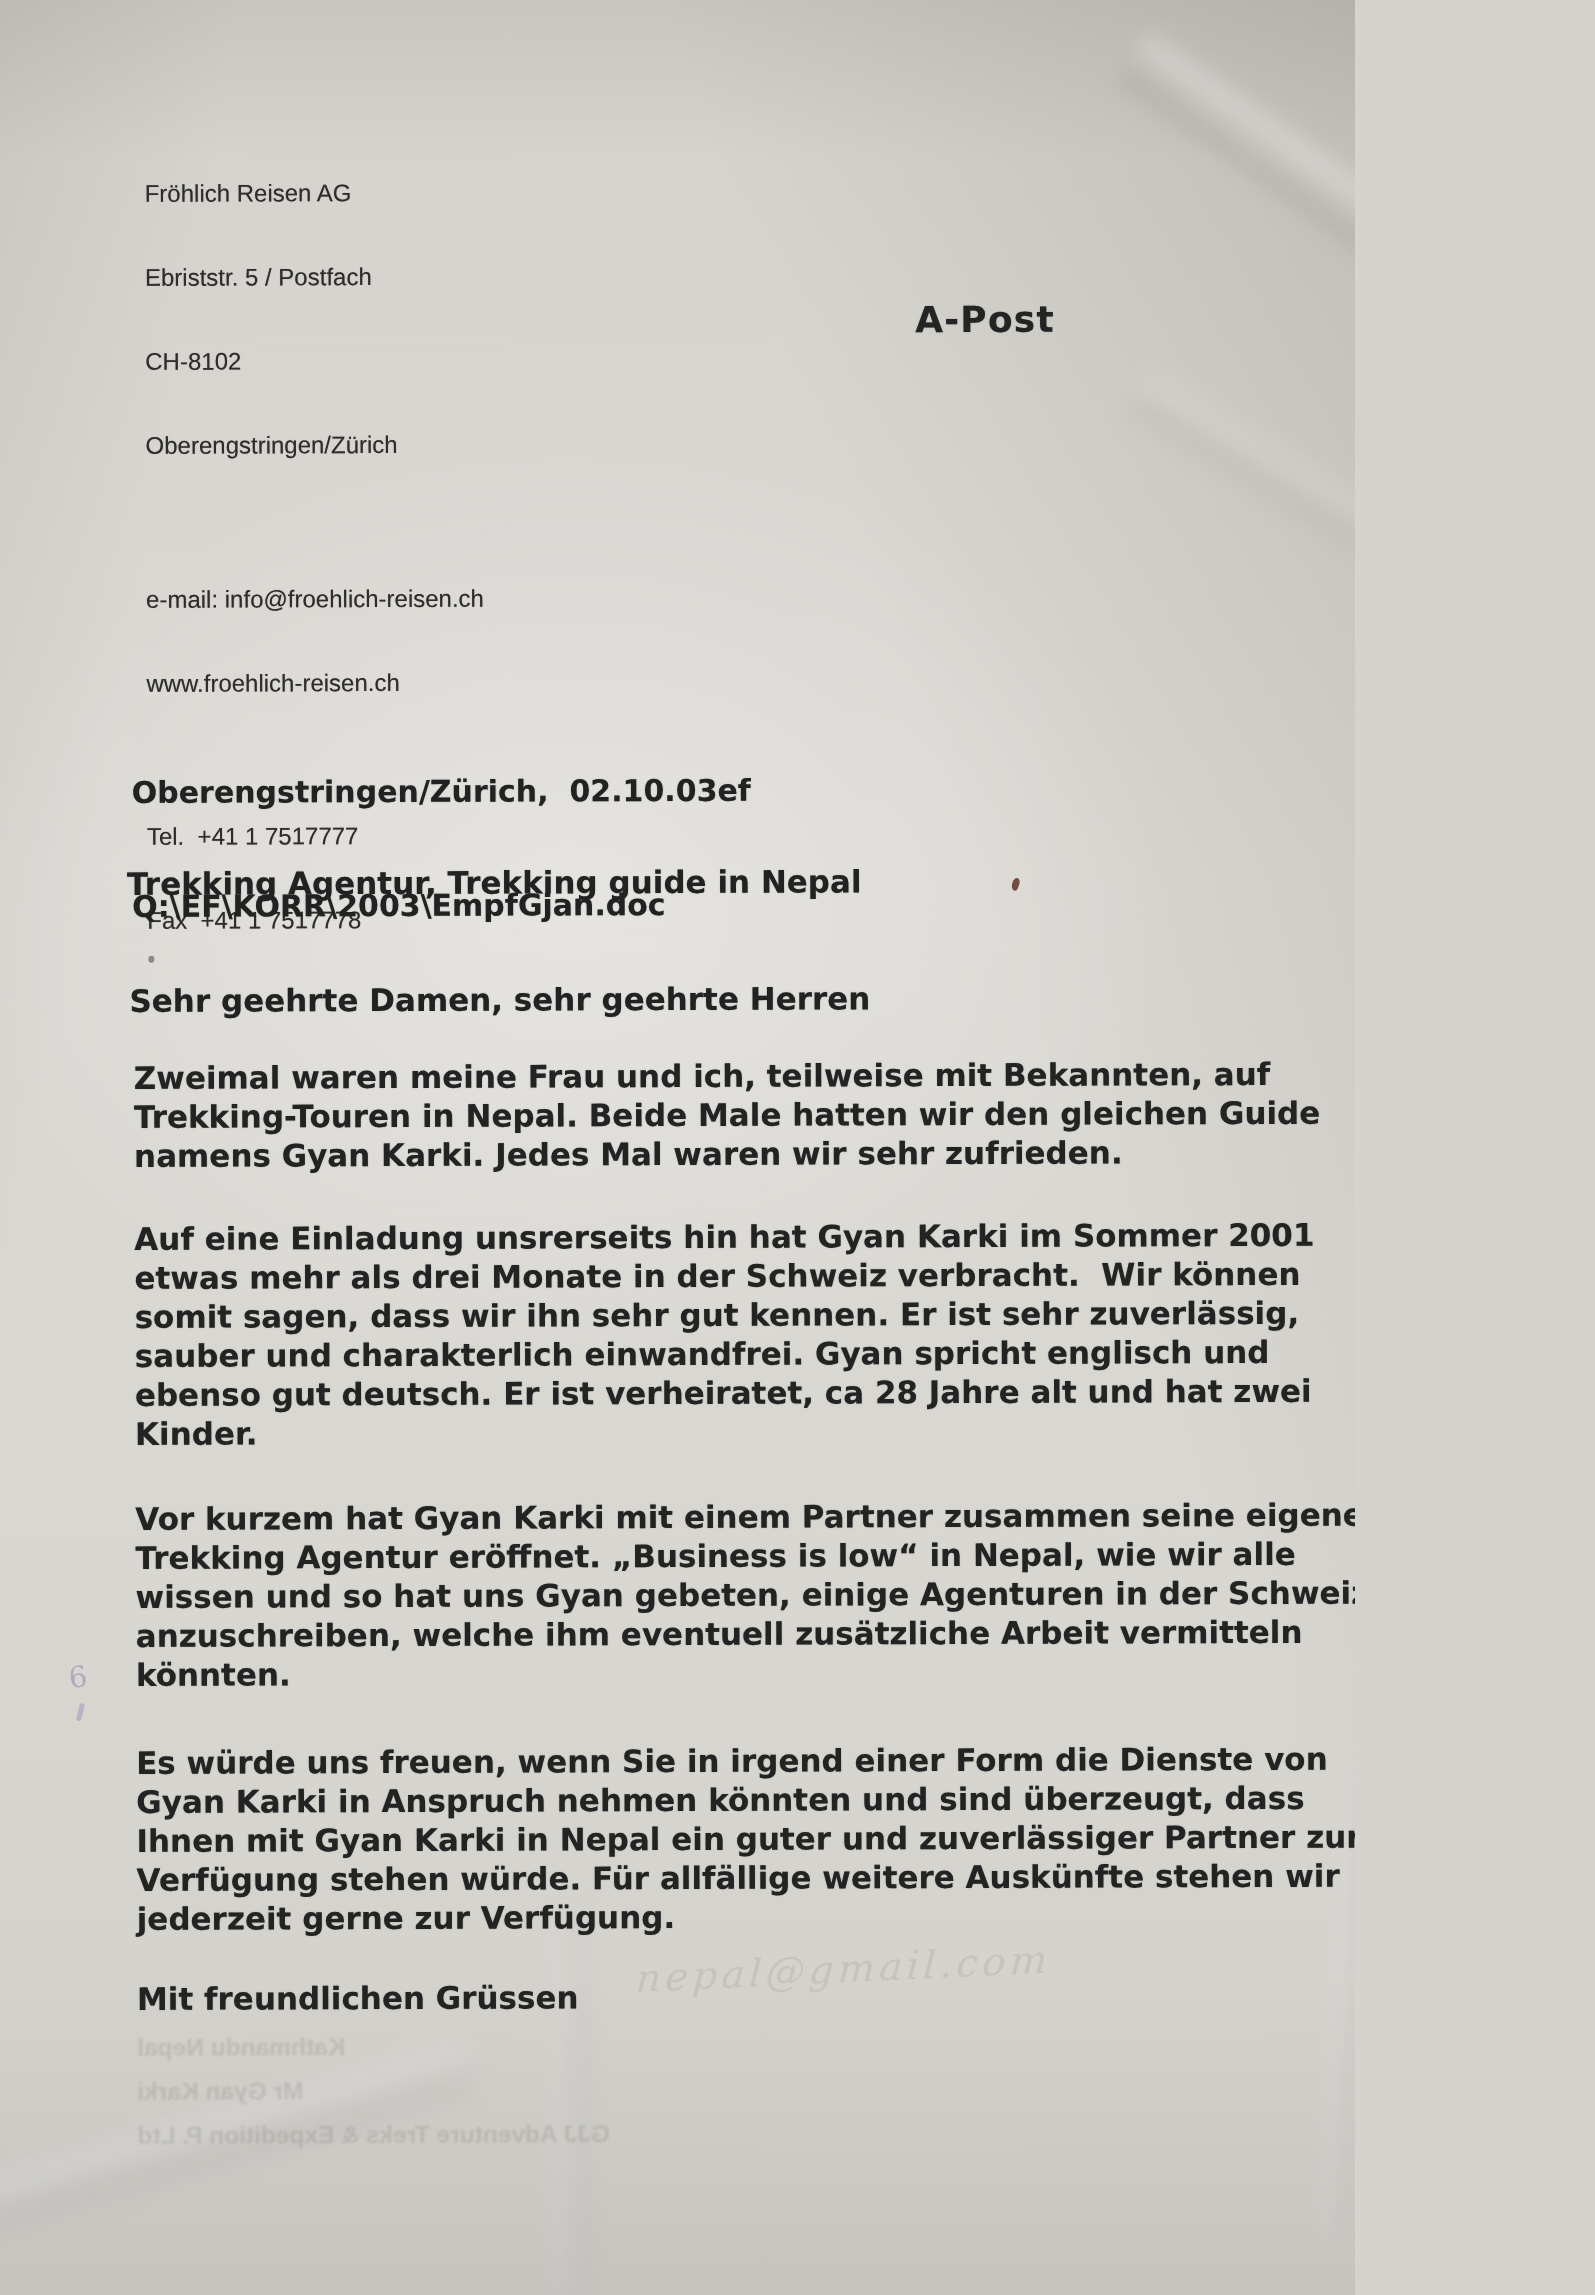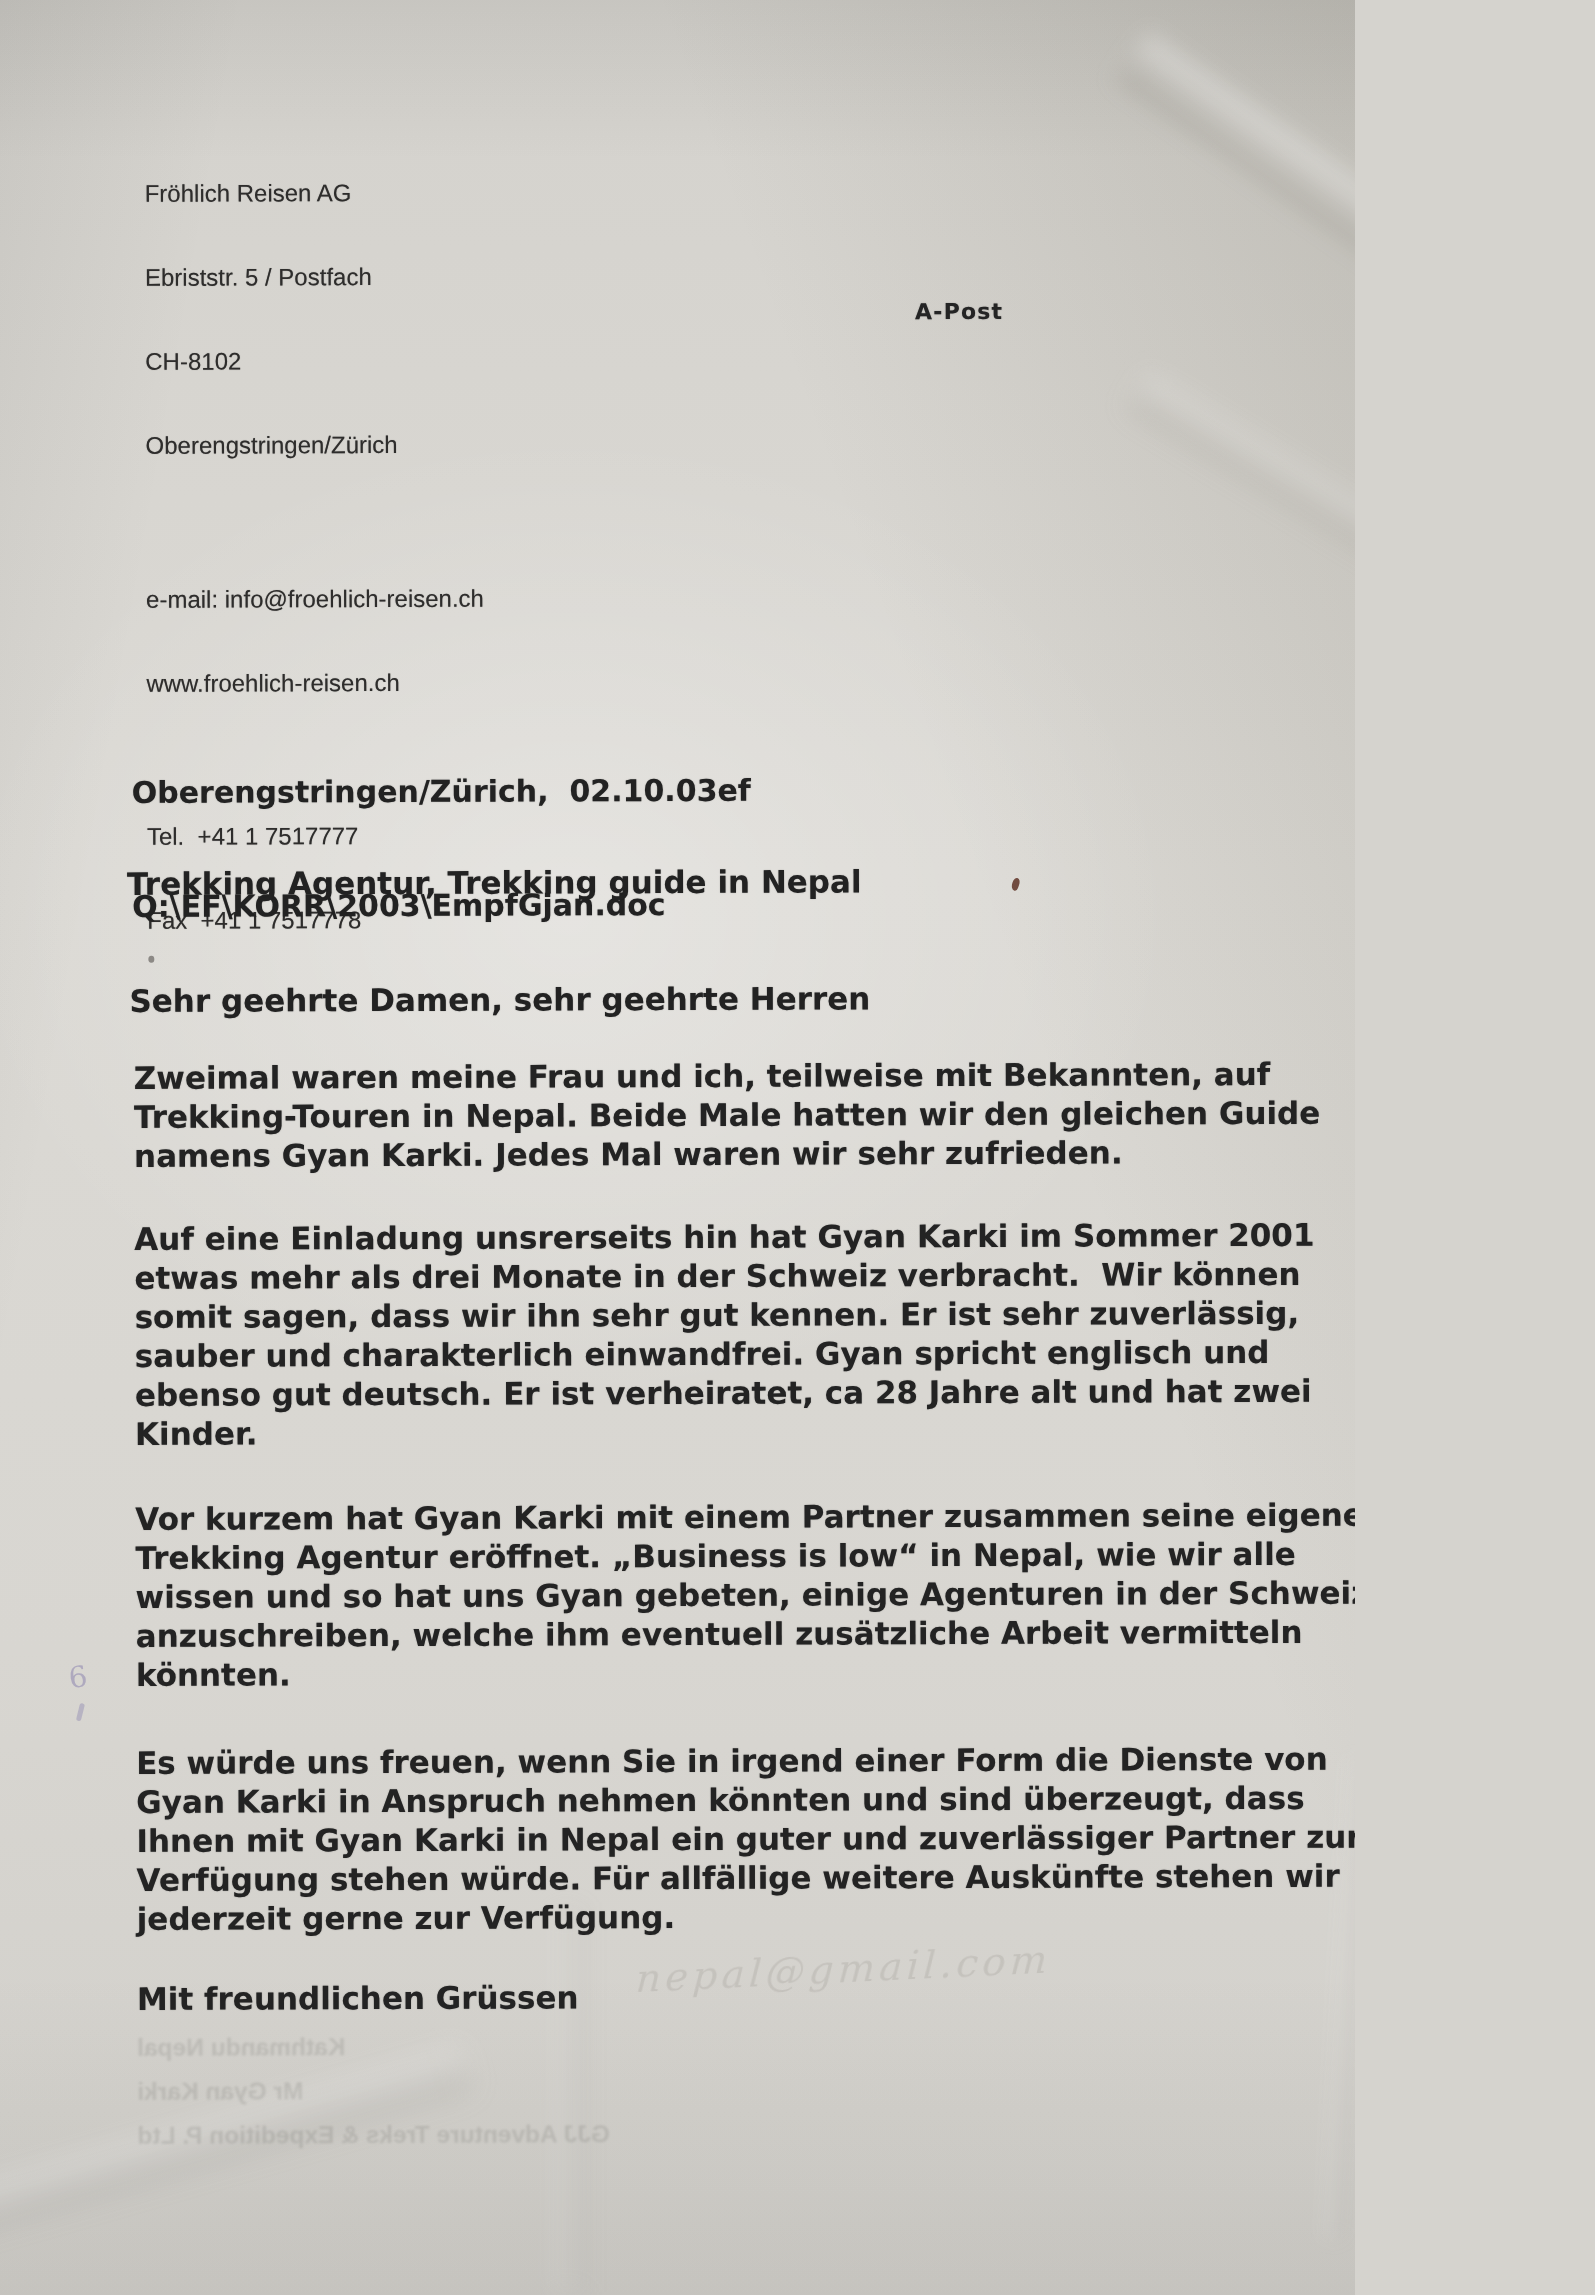--- a/index.html
+++ b/index.html
@@ -34,21 +34,21 @@
   .tilt{position:absolute;inset:0;transform:rotate(-0.2deg);transform-origin:50% 50%;}
 
   .txt{position:absolute;white-space:pre-wrap;color:#232323;}
 
   .letterhead{left:148px;top:122px;font-family:"Liberation Sans",sans-serif;
     font-size:24px;line-height:28px;color:#2e2d2c;
     text-shadow:0 0 0.9px rgba(30,30,30,0.45);}
   .lh-gap1{height:14.3px;}
   .lh-gap2{height:13px;}
 
-  .apost{left:918px;top:300px;font-size:22px;font-weight:700;letter-spacing:1.2px;
+  .apost{left:918px;top:300px;font-size:36px;font-weight:700;letter-spacing:1.2px;
     color:#242424;text-shadow:0 0 1.2px rgba(30,30,30,0.40);}
 
   .refblock{left:133px;top:696px;font-size:30px;font-weight:700;line-height:38px;
     color:#222;text-shadow:0 0 1.2px rgba(30,30,30,0.38);}
 
   .subject{left:128px;top:864px;font-size:31px;font-weight:700;
     color:#222;text-shadow:0 0 1.2px rgba(30,30,30,0.38);}
 
   .salutation{left:130px;top:981px;font-size:31px;font-weight:700;
     color:#222;text-shadow:0 0 1.2px rgba(30,30,30,0.38);}

